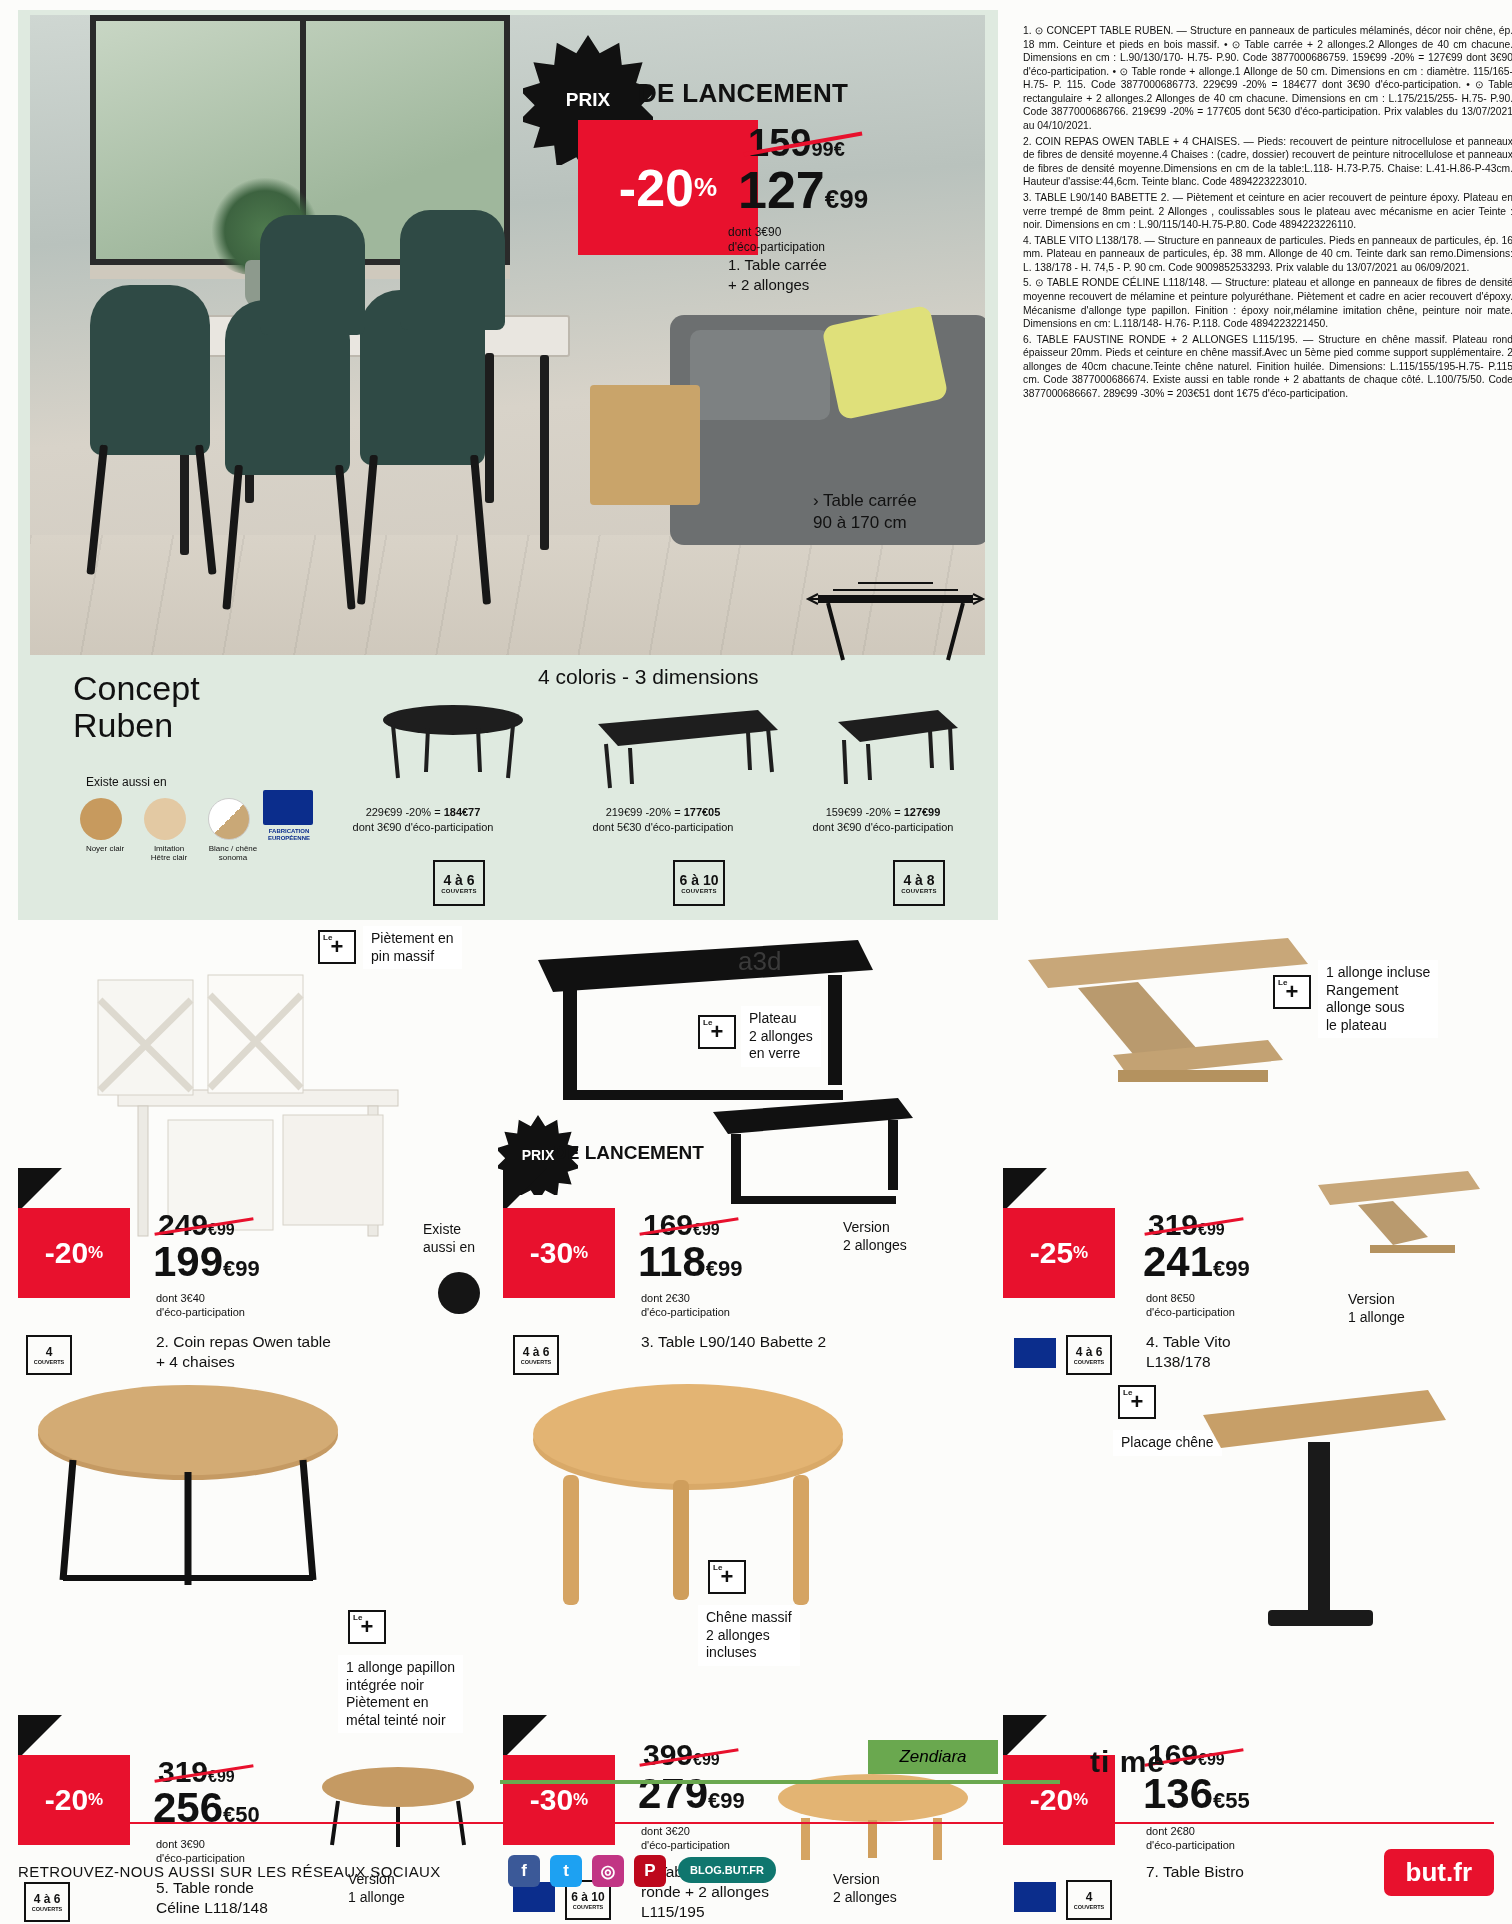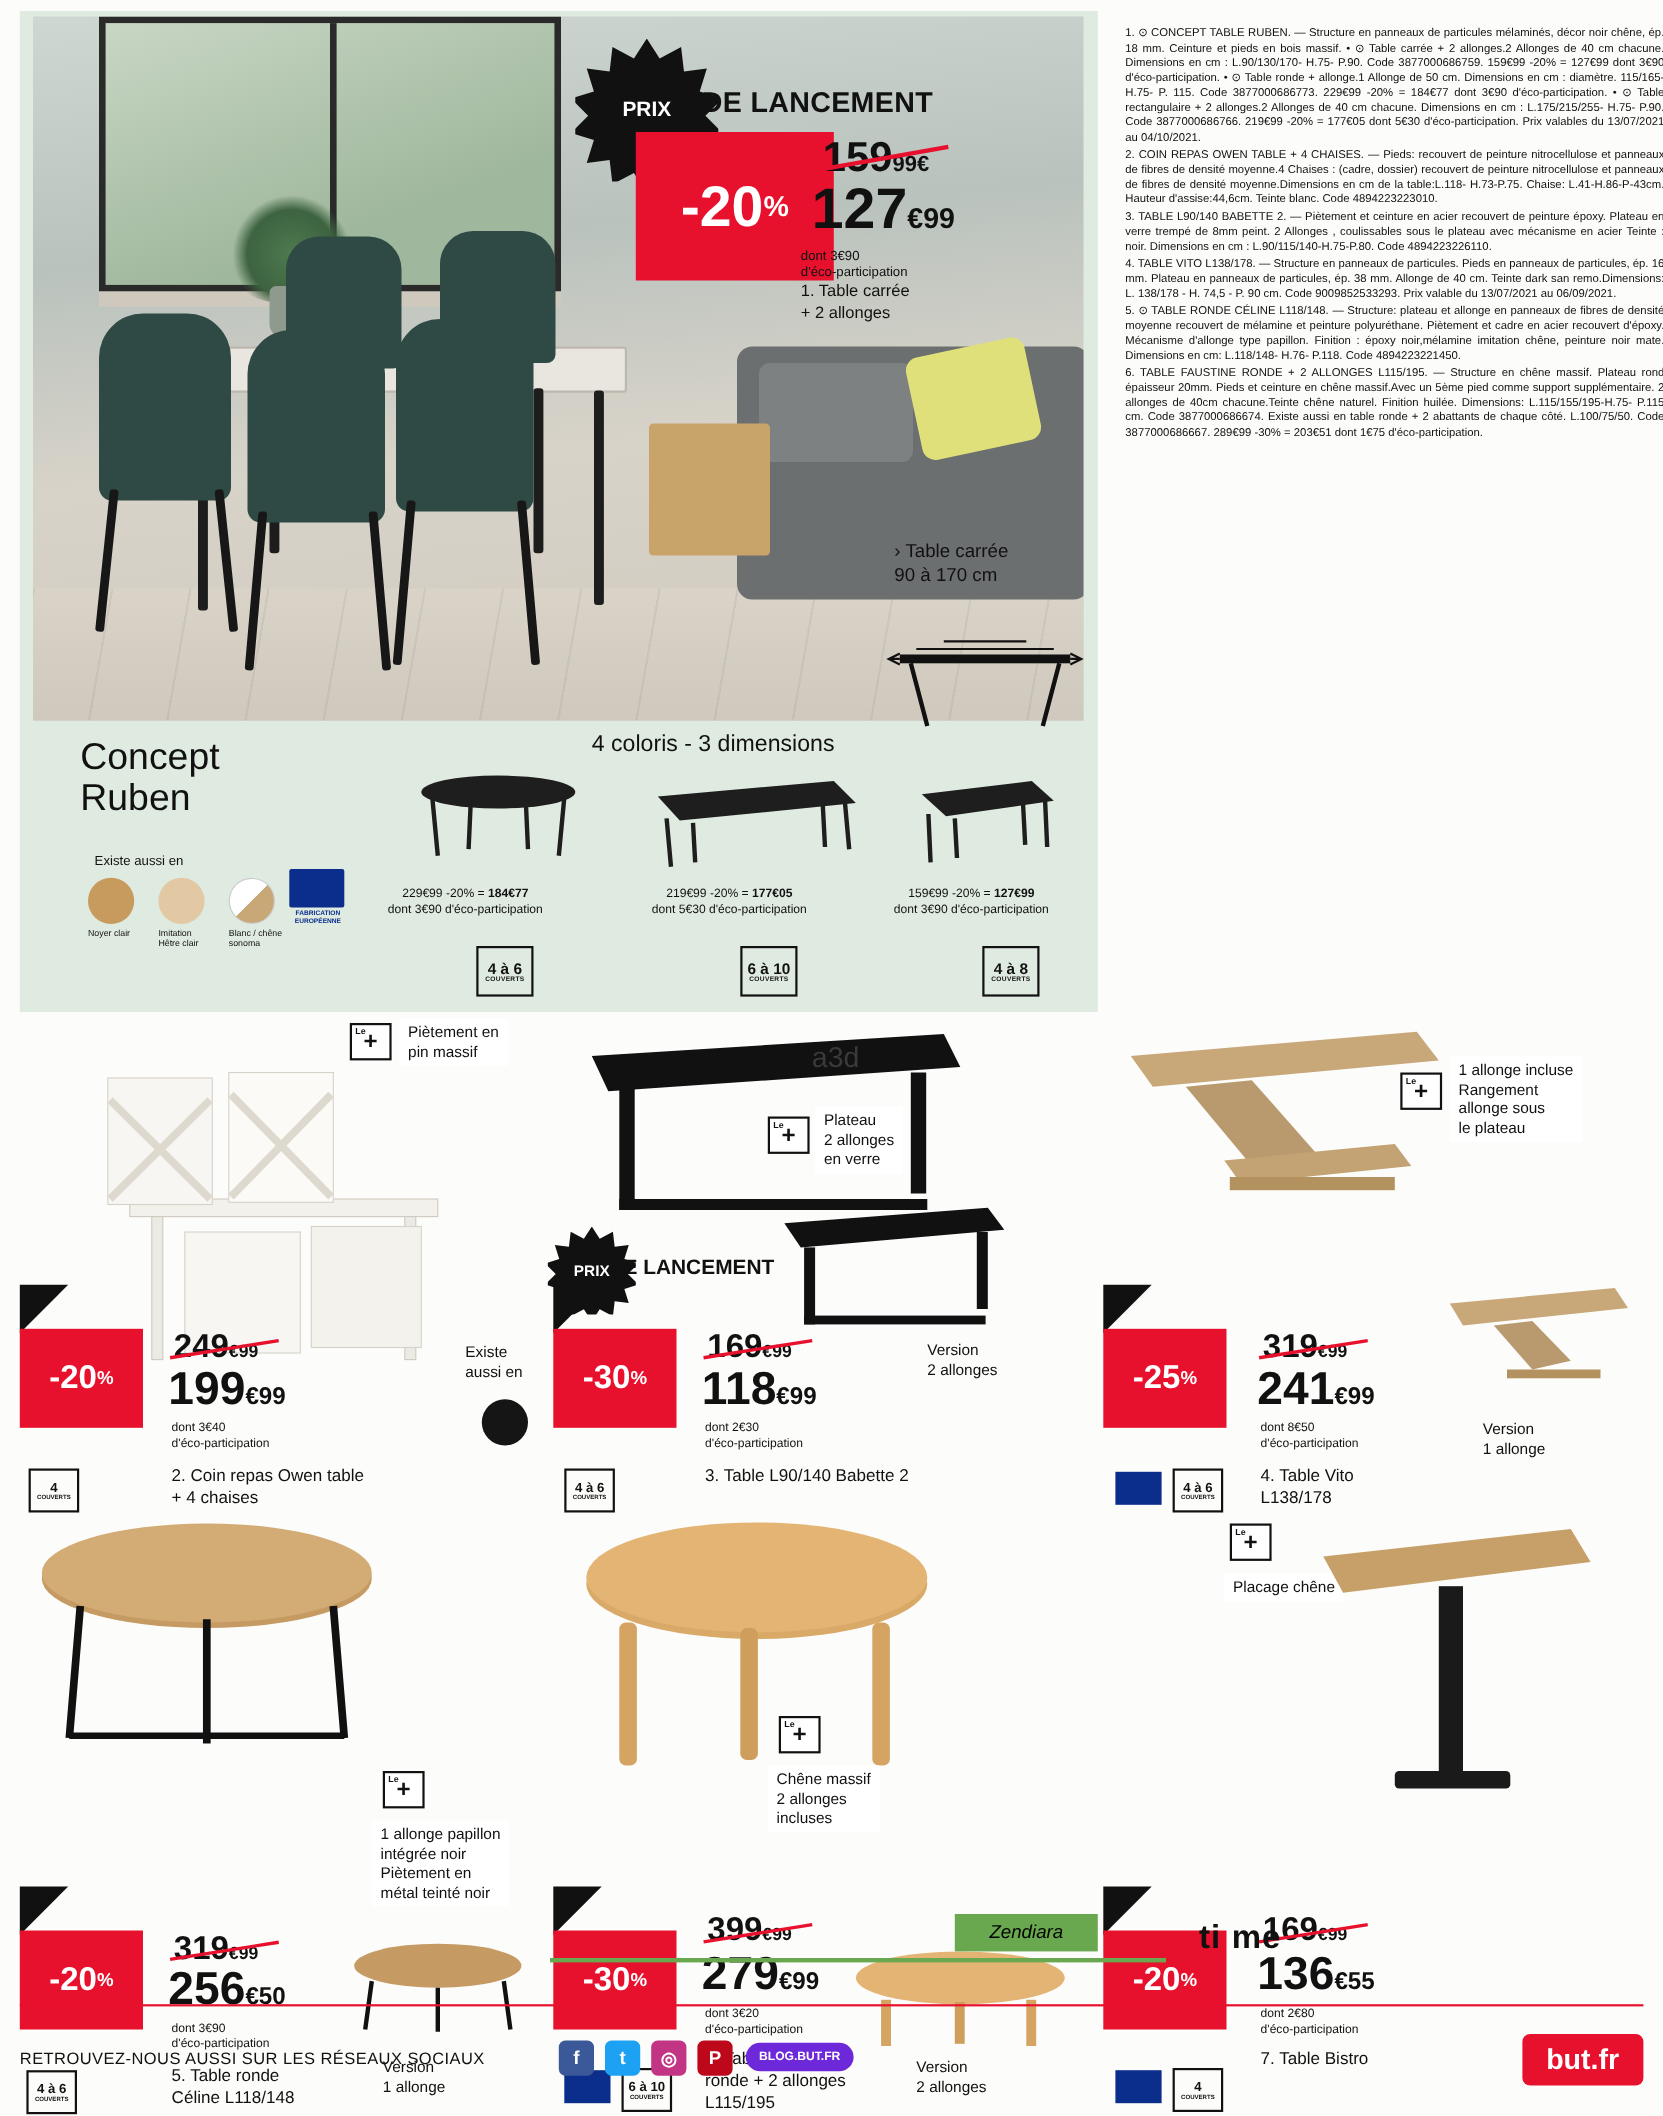--- a/index.html
+++ b/index.html
@@ -75,21 +75,21 @@
 
   .callout{
     position:absolute;left:795px;top:480px;width:185px;font-size:17px;line-height:1.3;font-weight:500;
   }
   .calloutimg{position:absolute;left:780px;top:555px;width:195px;height:110px;}
 
   .concept-title{position:absolute;left:55px;top:660px;font-size:34px;font-weight:normal;line-height:1.1;}
   .existe{position:absolute;left:68px;top:765px;font-size:12px;}
   .swatches{position:absolute;left:62px;top:788px;display:flex;gap:14px;}
   .sw{width:42px;height:42px;border-radius:50%;}
-  .swlabel{font-size:8px;margin-top:4px;width:50px;}
+  .swlabel{font-size:8px;text-align:center;margin-top:4px;width:50px;}
   .euroflag{position:absolute;left:245px;top:780px;width:50px;height:35px;background:#0b2d8c;border-radius:2px;}
   .euroflag-label{position:absolute;left:240px;top:818px;font-size:6px;color:#0b2d8c;font-weight:bold;width:62px;text-align:center;line-height:1.1;}
 
   .coloris{position:absolute;left:520px;top:655px;font-size:21px;font-weight:500;}
   .mini-tables{position:absolute;left:350px;top:690px;width:620px;height:100px;}
   .pricerow{position:absolute;top:795px;font-size:11px;line-height:1.35;text-align:center;}
   .cov{position:absolute;top:850px;width:52px;height:46px;border:2px solid #111;display:flex;flex-direction:column;align-items:center;justify-content:center;}
   .cov b{font-size:14px;}
   .cov span{font-size:6px;font-weight:bold;letter-spacing:.3px;}
 
@@ -135,21 +135,21 @@
     display:flex;align-items:center;justify-content:center;font-style:italic;font-size:17px;}
 
   .greenline{position:absolute;left:500px;top:1780px;width:560px;height:4px;background:#6aa84f;}
   .redline{position:absolute;left:18px;top:1822px;width:1476px;height:2px;background:#e8112d;}
 
   
   .footer{position:absolute;left:18px;top:1845px;width:1476px;height:60px;}
   .foot-text{position:absolute;left:0;top:18px;font-size:15px;letter-spacing:.4px;}
   .sicon{position:absolute;top:10px;width:32px;height:32px;border-radius:6px;color:#fff;
     display:flex;align-items:center;justify-content:center;font-size:17px;font-weight:bold;}
-  .blogbtn{position:absolute;top:12px;left:660px;background:#6d28d9;color:#fff;font-size:11px;font-weight:bold;
+  .blogbtn{position:absolute;top:12px;left:660px;background:#0f766e;color:#fff;font-size:11px;font-weight:bold;
     padding:7px 12px;border-radius:14px;}
   .butfr{position:absolute;right:0;top:4px;background:#e8112d;color:#fff;font-size:26px;font-weight:bold;
     padding:8px 22px;border-radius:7px;}
 </style>
 </head>
 <body>
 
 <div class="page">
 
   <div class="top">

